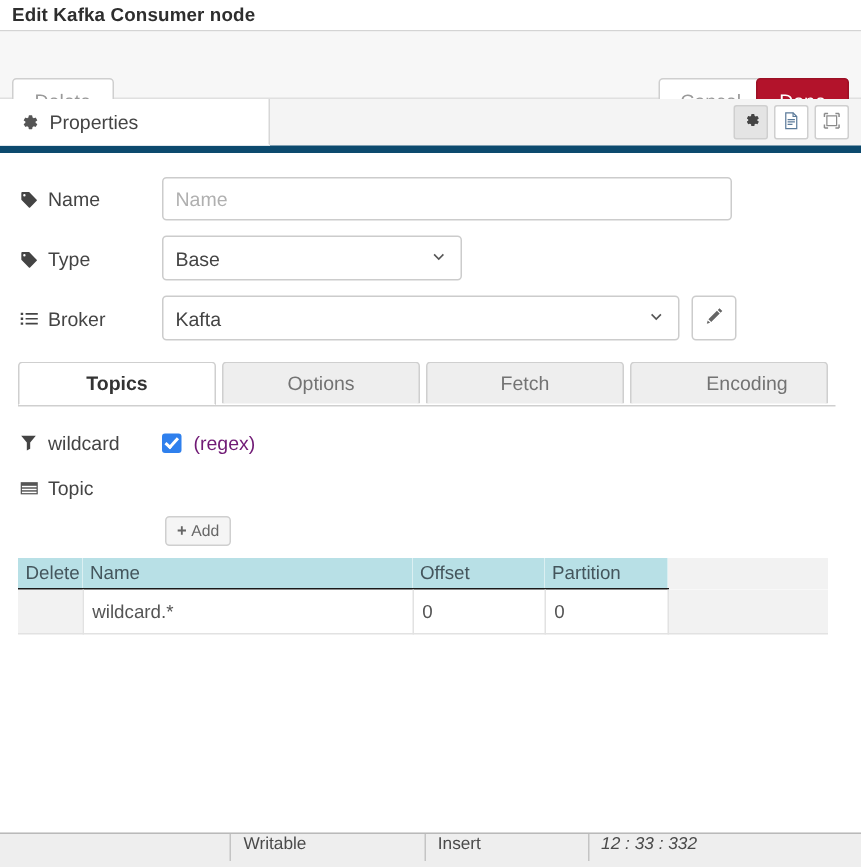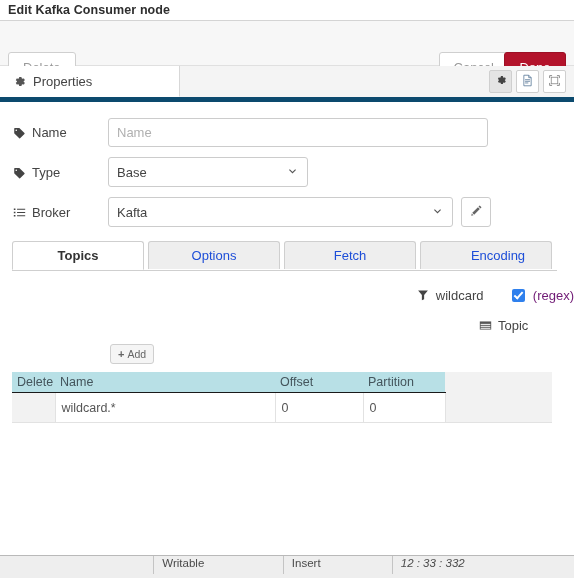--- a/index.html
+++ b/index.html
@@ -177,39 +177,38 @@
     height: 28px;
     background: #eeeeee;
     border: 1px solid #cfcfcf;
     border-bottom: none;
     border-top-left-radius: 3px;
     border-top-right-radius: 3px;
     display: flex;
     align-items: center;
     justify-content: center;
     font-size: 13px;
-    color: #1d4ed8;
+    color: #737373;
     cursor: pointer;
   }
   .itab.on {
     background: #ffffff;
     color: #333333;
     font-weight: bold;
     height: 29px;
     border-bottom: 1px solid #ffffff;
   }
 
   
   .pane { padding-top: 9px; }
   .prow {
     display: flex;
     align-items: center;
     height: 30px;
     padding-left: 12px;
-    justify-content: flex-end;
   }
   .plbl {
     width: 96px;
     display: flex; align-items: center;
     font-size: 13px; color: #444444;
     flex: none;
   }
   .plbl .ico { margin-right: 6px; display:inline-flex; width:14px; justify-content:center;}
   .chk {
     width: 13px; height: 13px;

